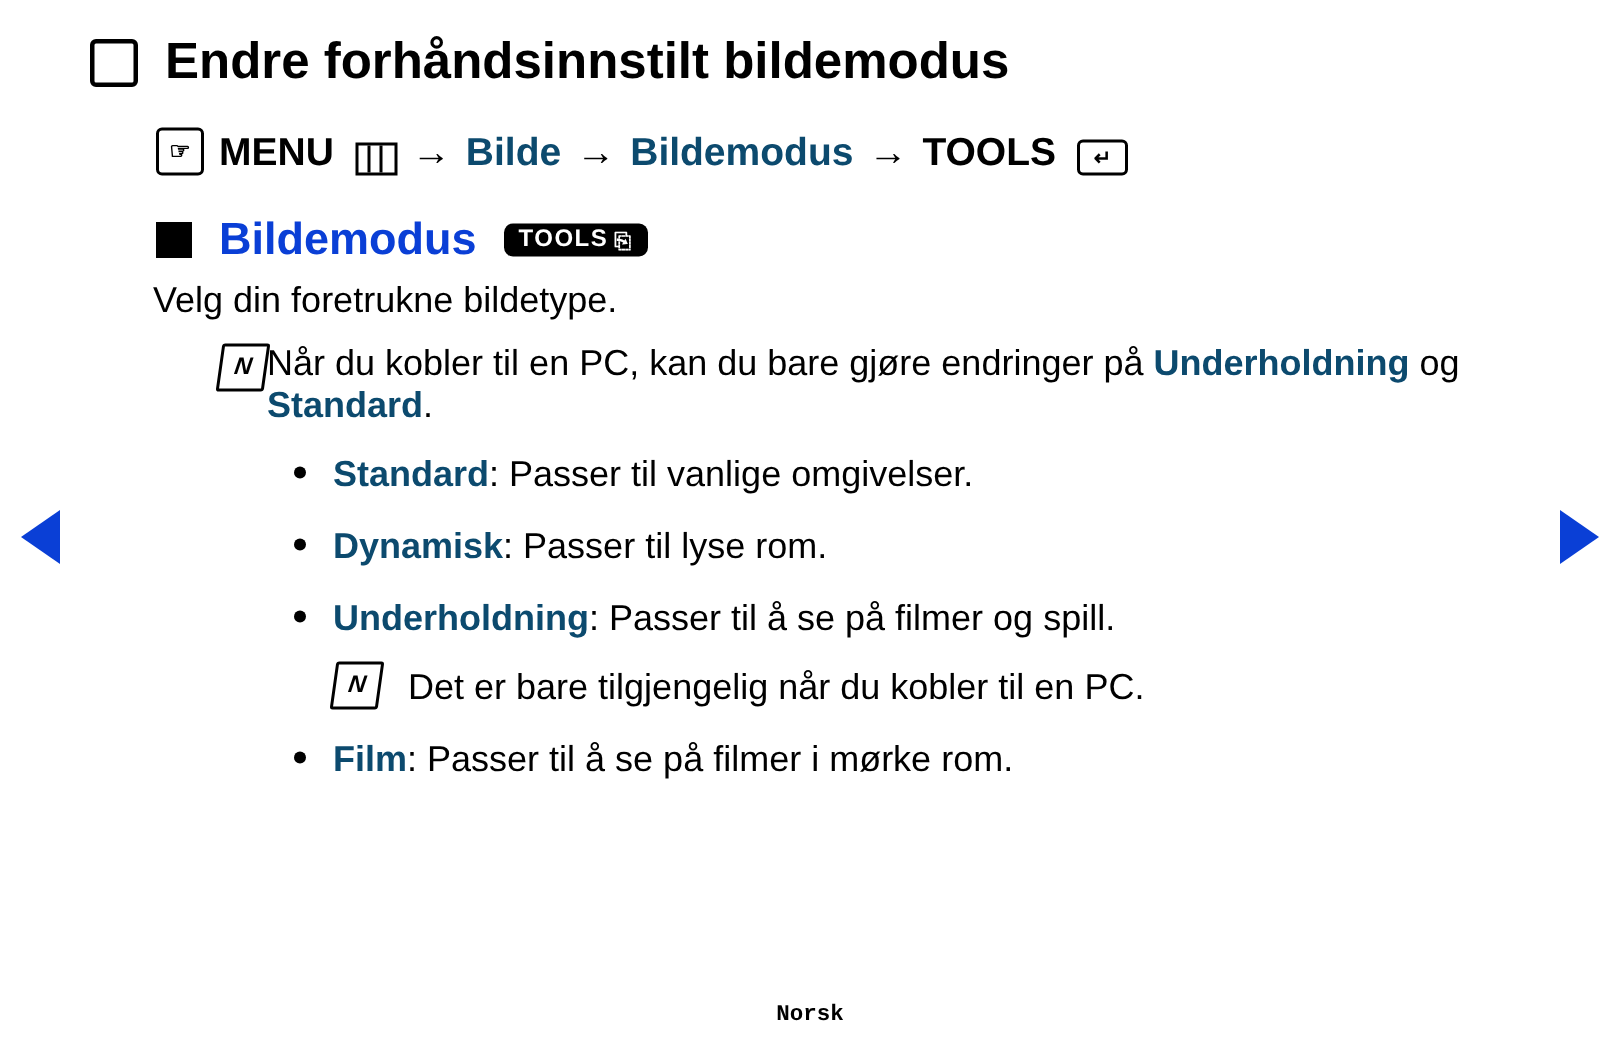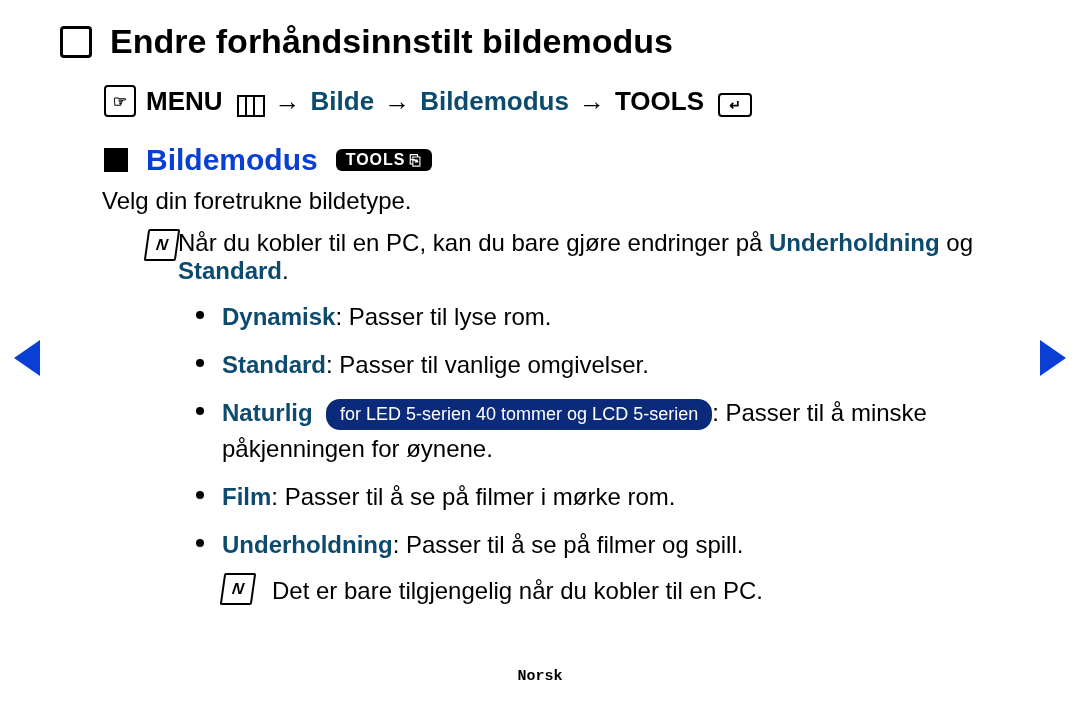--- a/index.html
+++ b/index.html
@@ -148,38 +148,34 @@
 
   <div class="note-row">
     <span class="note-icon"></span>
     <div>
       <span>Når du kobler til en PC, kan du bare gjøre endringer på </span><span class="blue" style="font-weight:bold">Underholdning</span><span> og </span><span class="blue" style="font-weight:bold">Standard</span><span>.</span>
     </div>
   </div>
 
   <ul class="modes">
     <li>
-      <span class="blue" style="font-weight:bold">Dynamisk</span><span>: Passer til lyse rom.</span>
-    </li>
-    <li>
       <span class="blue" style="font-weight:bold">Standard</span><span>: Passer til vanlige omgivelser.</span>
     </li>
     <li>
-      <span class="blue" style="font-weight:bold">Naturlig</span>
-      &nbsp;<span class="model-pill">for LED 5-serien 40 tommer og LCD 5-serien</span><span>: Passer til å minske påkjenningen for øynene.</span>
-    </li>
-    <li>
-      <span class="blue" style="font-weight:bold">Film</span><span>: Passer til å se på filmer i mørke rom.</span>
+      <span class="blue" style="font-weight:bold">Dynamisk</span><span>: Passer til lyse rom.</span>
     </li>
     <li>
       <span class="blue" style="font-weight:bold">Underholdning</span><span>: Passer til å se på filmer og spill.</span>
       <div class="sub-note" style="margin-left:0;margin-top:10px;">
         <span class="note-icon"></span>
         <span>Det er bare tilgjengelig når du kobler til en PC.</span>
       </div>
+    </li>
+    <li>
+      <span class="blue" style="font-weight:bold">Film</span><span>: Passer til å se på filmer i mørke rom.</span>
     </li>
   </ul>
 
 </div>
 
 <div class="nav-tri nav-left"></div>
 <div class="nav-tri nav-right"></div>
 
 <div class="lang">Norsk</div>
 

